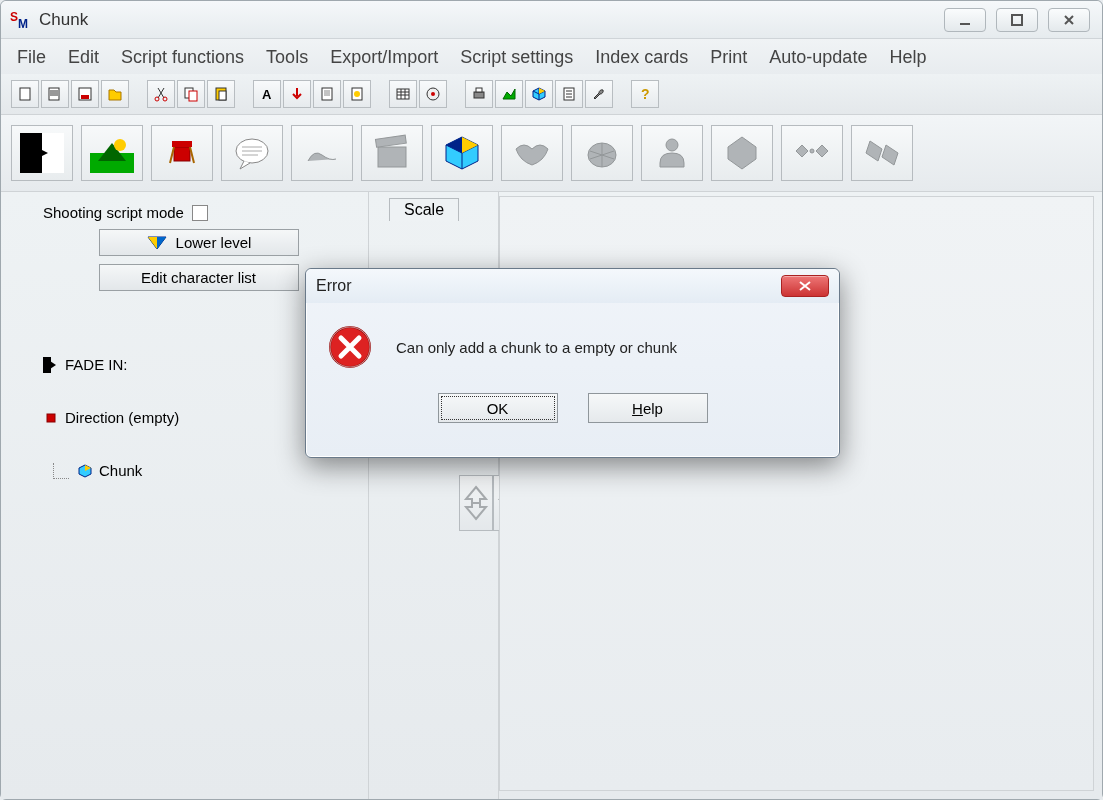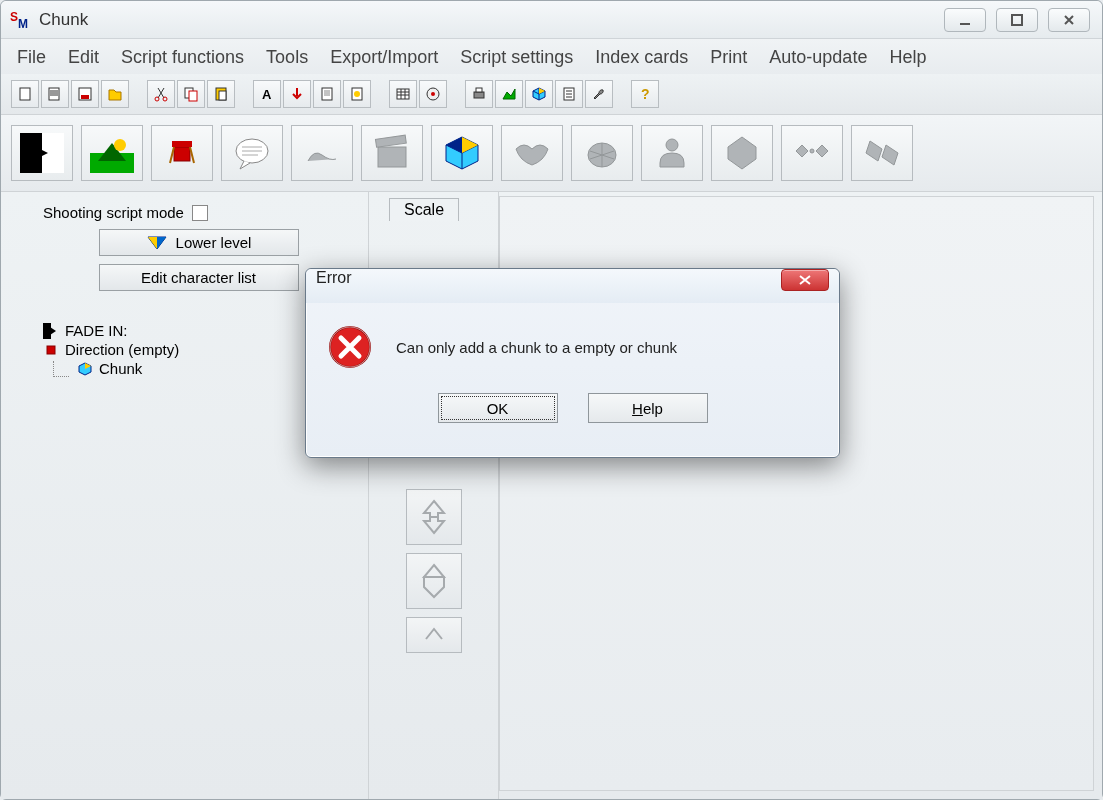--- a/index.html
+++ b/index.html
@@ -18,29 +18,29 @@
 .big-toolbar { padding: 10px 10px; display: flex; gap: 8px; background: linear-gradient(#f2f5f7,#e6eaed); border-bottom: 1px solid #cfd3d6; }
 .big-btn { width: 62px; height: 56px; border: 1px solid #b6bbbf; background: linear-gradient(#f7f9fa,#e8ecee); display: flex; align-items: center; justify-content: center; cursor: pointer; position: relative; }
 .big-btn.disabled svg * { fill: #b0b4b7 !important; stroke: #939799 !important; }
 .content { flex: 1; display: flex; background: linear-gradient(#eef2f4,#e6eaed); overflow: hidden; padding-left: 28px; }
 .sidebar { width: 340px; padding: 12px 14px 0; display: flex; flex-direction: column; border-right: 1px solid #cfd3d6; }
 .sb-row { display: flex; align-items: center; gap: 8px; margin-bottom: 8px; font-size: 15px; }
 .cb { width: 16px; height: 16px; border: 1px solid #888; background: #fff; display: inline-block; }
 .sb-btn { font-size: 15px; padding: 4px 10px; border: 1px solid #9aa0a4; background: linear-gradient(#f5f7f8,#e3e7ea); cursor: pointer; display: flex; align-items: center; justify-content: center; gap: 8px; }
 .sb-btn.wide { width: 200px; margin: 0 auto 8px; }
 .tree { margin-top: 22px; font-size: 15px; }
-.tree-row { display: flex; align-items: center; gap: 6px; padding: 1px 0; }
+.tree-row { display: flex; align-items: center; gap: 6px; padding: 1px 0; margin-top: 34px; }
 .tree-indent { width: 16px; height: 16px; border-left: 1px dotted #888; border-bottom: 1px dotted #888; margin-left: 10px; margin-right: 2px; }
-.center-col { width: 130px; display: flex; flex-direction: column; align-items: center; padding-top: 6px; border-right: 1px solid #cfd3d6; }
+.center-col { width: 130px; display: flex; flex-direction: row; align-items: center; padding-top: 6px; border-right: 1px solid #cfd3d6; }
 .scale-tab { border: 1px solid #b6bbbf; border-bottom: none; background: #eef2f4; padding: 2px 14px; font-size: 16px; align-self: flex-start; margin-left: 20px; }
 .side-tool { width: 56px; height: 56px; border: 1px solid #b6bbbf; background: linear-gradient(#f3f5f6,#e4e8eb); margin-top: 8px; display: flex; align-items: center; justify-content: center; color: #9ca0a3; }
 .canvas { flex: 1; border: 1px solid #cfd3d6; margin: 4px 8px 8px 0; background: linear-gradient(#f0f3f5,#e8ecef); }
 .modal-backdrop { position: absolute; inset: 0; }
 .modal { position: absolute; left: 305px; top: 268px; width: 535px; background: linear-gradient(#f0f4f9,#e8eef5); border: 1px solid #6a7a8a; border-radius: 6px; box-shadow: 0 8px 28px rgba(0,0,0,0.45), inset 0 0 0 1px #fff; }
-.modal-title { height: 34px; display: flex; padding: 0 10px; background: linear-gradient(#f4f8fc,#e4ecf4); border-radius: 6px 6px 0 0; font-size: 16px; color: #222; }
+.modal-title { height: 34px; display: flex; align-items: center; padding: 0 10px; background: linear-gradient(#f4f8fc,#e4ecf4); border-radius: 6px 6px 0 0; font-size: 16px; color: #222; }
 .modal-close { margin-left: auto; width: 48px; height: 22px; border-radius: 4px; background: linear-gradient(#e77,#c33); border: 1px solid #a22; color: #fff; display: flex; align-items: center; justify-content: center; font-size: 13px; cursor: pointer; box-shadow: inset 0 1px 0 rgba(255,255,255,0.4);}
 .modal-body { padding: 20px 20px 18px; display: flex; align-items: center; gap: 22px; }
 .err-icon { width: 48px; height: 48px; }
 .modal-msg { font-size: 15px; color: #222; }
 .modal-buttons { display: flex; justify-content: center; gap: 30px; padding: 4px 0 34px; }
 .dlg-btn { width: 120px; height: 30px; border: 1px solid #8f969b; background: linear-gradient(#f6f8f9,#e5e9ec); font-size: 15px; cursor: pointer; }
 .dlg-btn.focus { outline: 1px dotted #333; outline-offset: -4px; }
 </style>
 </head>
 <body>

